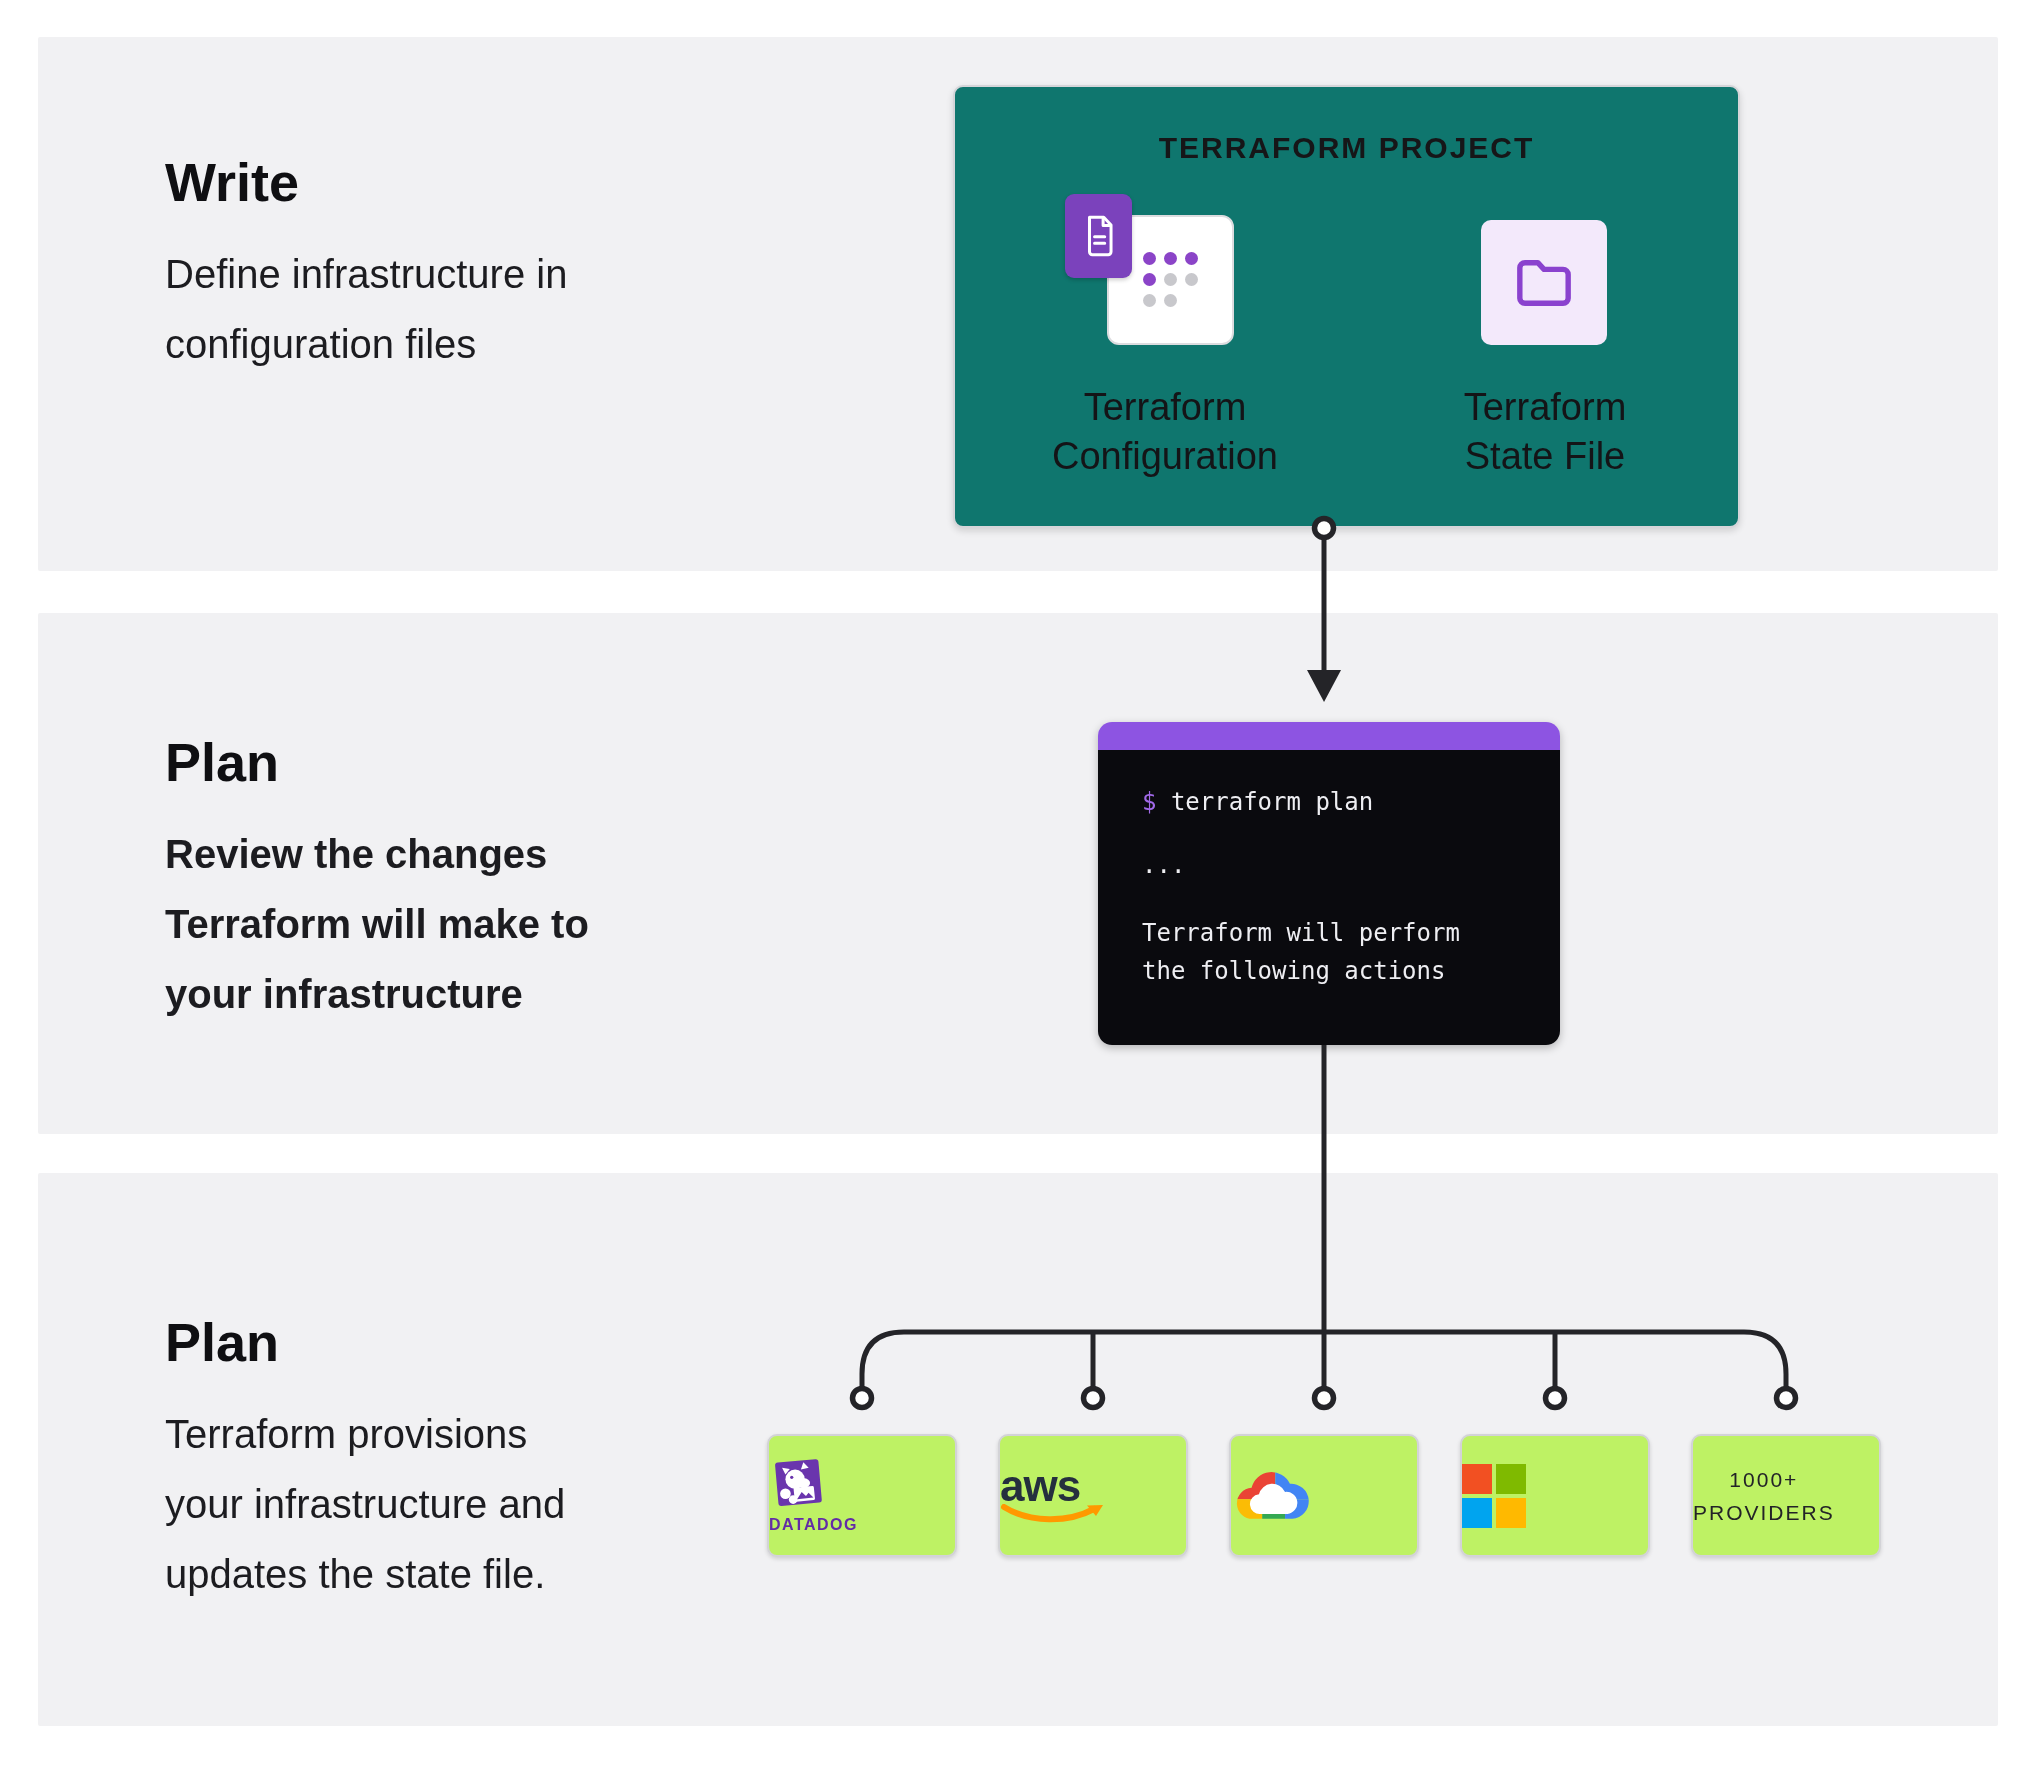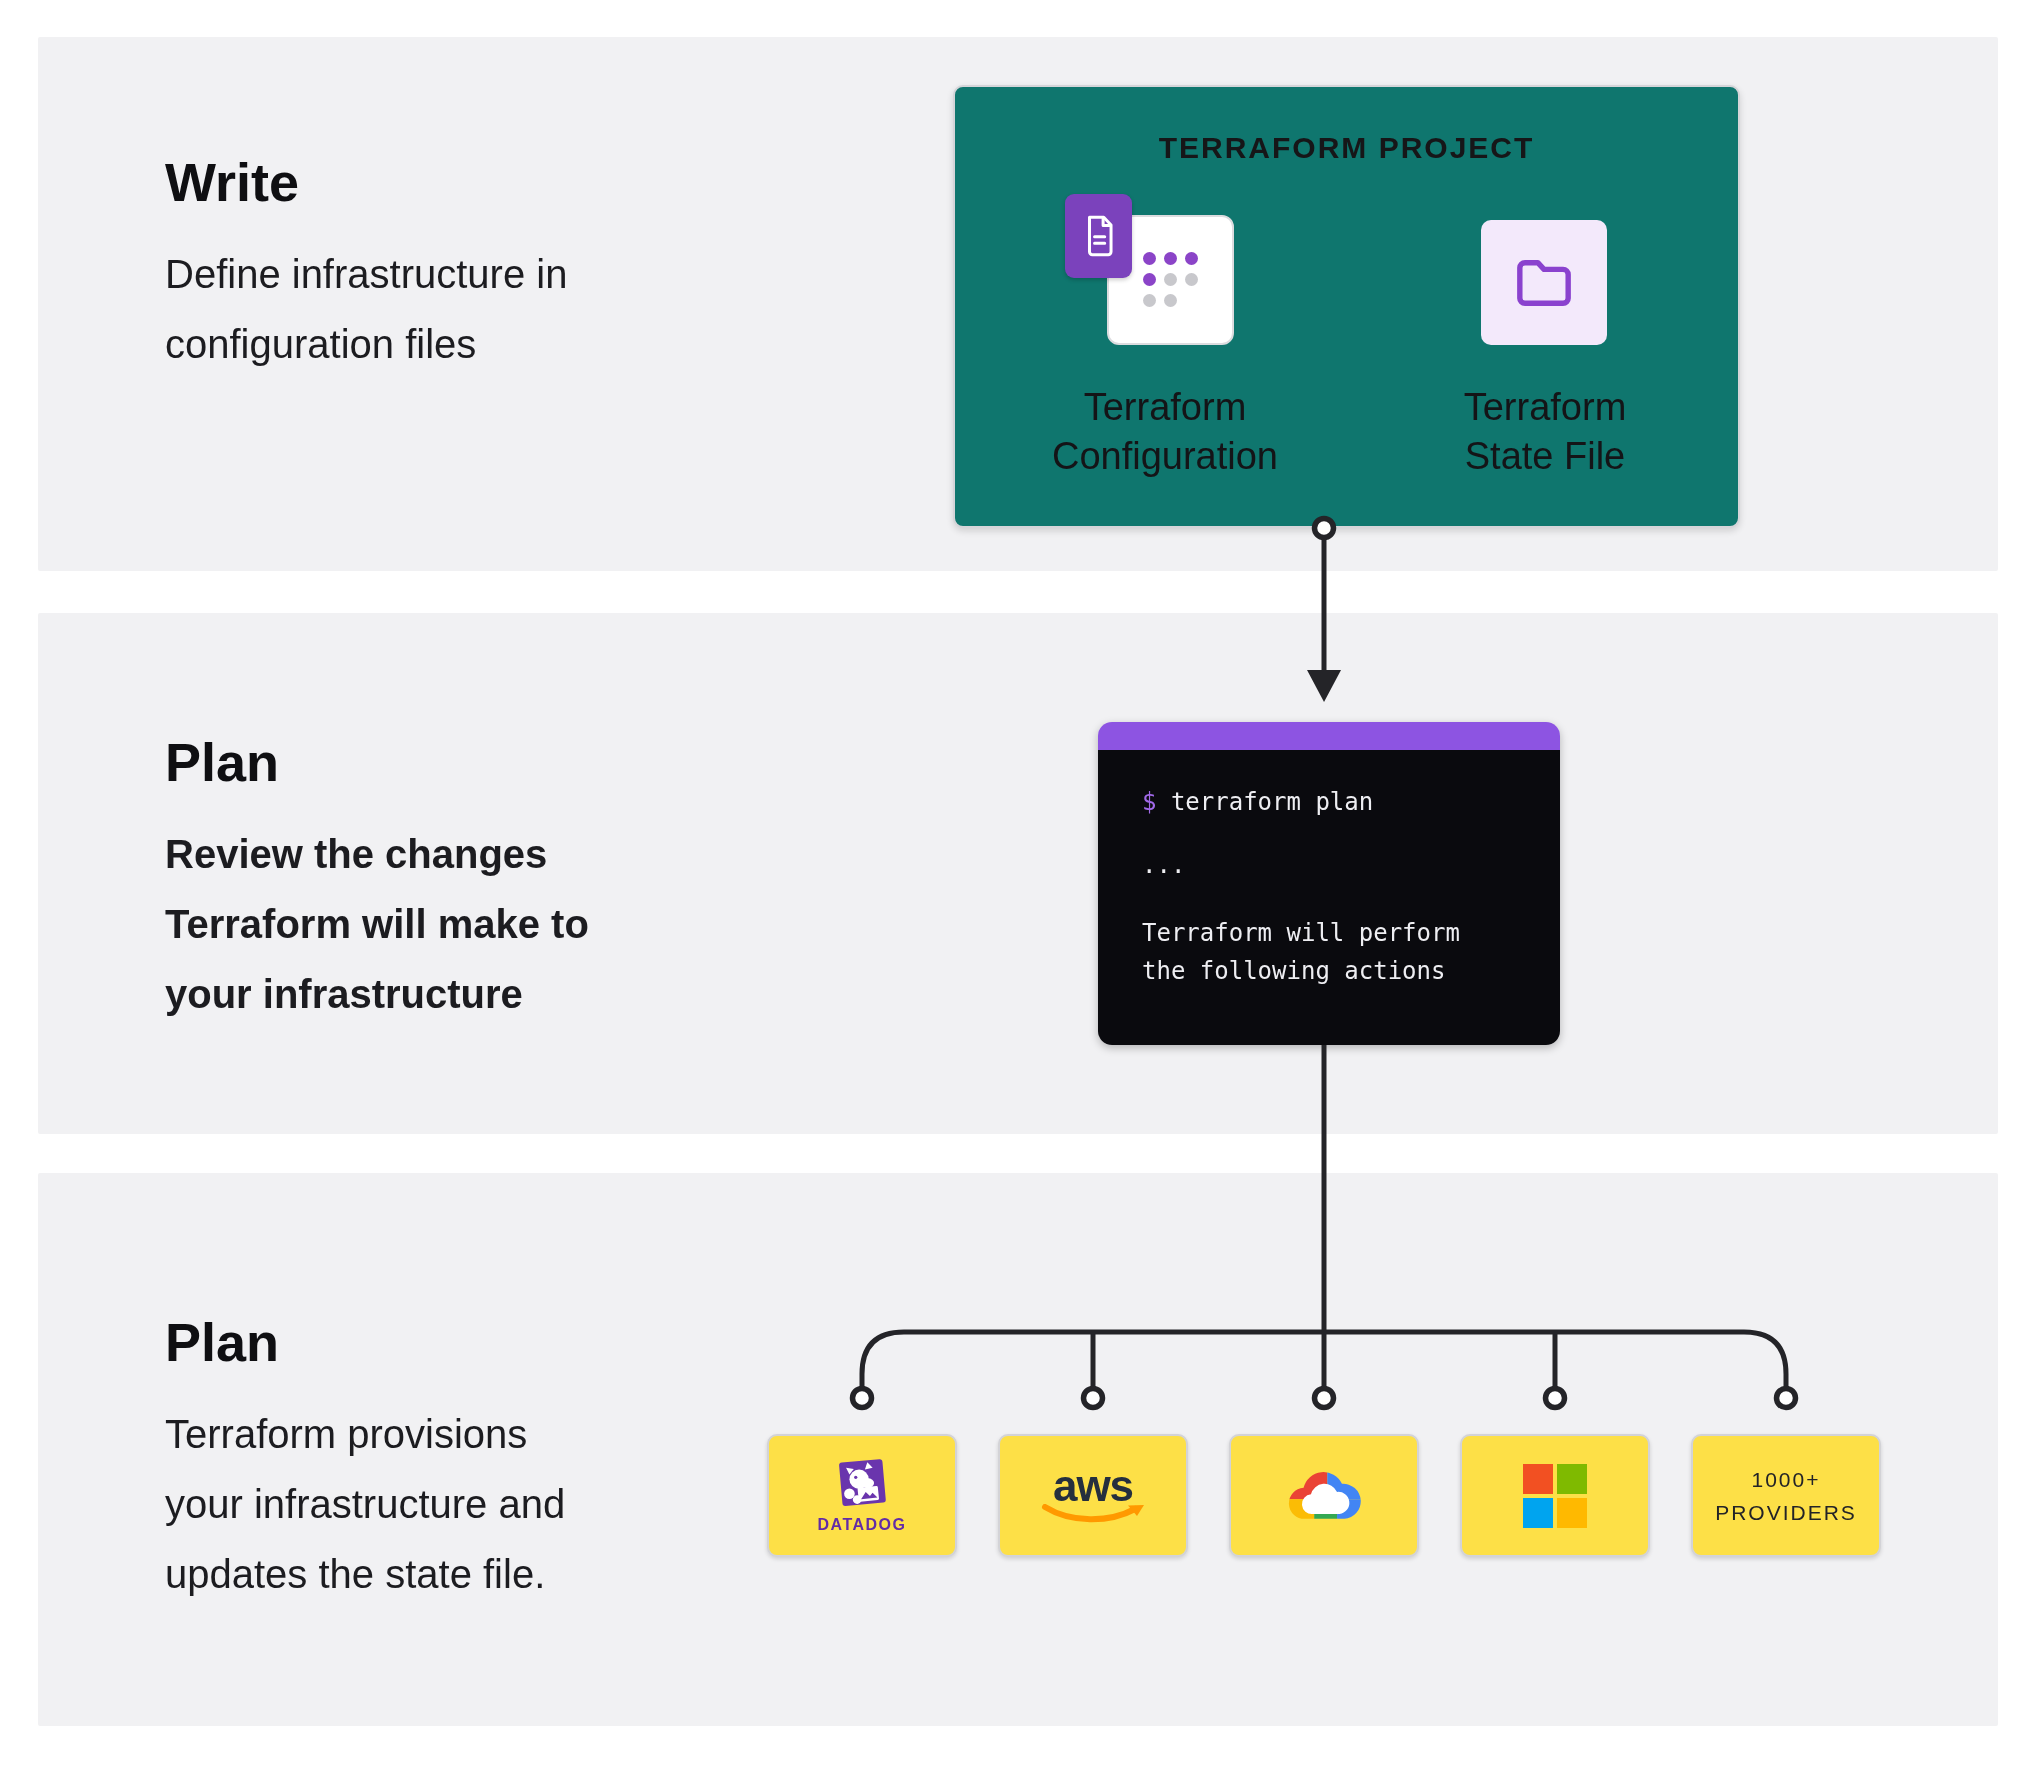--- a/index.html
+++ b/index.html
@@ -54,24 +54,24 @@
              font-size:24px;line-height:28px;color:#eeeef2;white-space:pre-line;}
   .tl1{top:38px;}
   .tl2{top:101px;}
   .tl3{top:164px;line-height:38px;}
   .prompt{color:#a169e8;}
 
   
   .connector-svg{position:absolute;left:0;top:0;width:2038px;height:1773px;pointer-events:none;}
 
   
-  .provider-card{position:absolute;top:1434px;width:190px;height:123px;background:#fde047;
+  .provider-card{position:absolute;top:1434px;width:190px;height:123px;background:#bef264;
                  border:2px solid #d3d3d7;border-radius:10px;box-sizing:border-box;
                  box-shadow:0 2px 4px rgba(0,0,0,.14);display:flex;flex-direction:column;
-                 align-items:center;justify-content:center;}
+                 align-items:flex-start;justify-content:center;}
   .pc1{left:767px;} .pc2{left:998px;} .pc3{left:1229px;} .pc4{left:1460px;} .pc5{left:1691px;}
   .dd-wordmark{font-size:16px;font-weight:700;letter-spacing:1.5px;color:#632ca6;margin-top:1px;}
   .aws-wordmark{font-size:44px;line-height:40px;font-weight:700;letter-spacing:-1px;color:#252f3e;}
   .providers-label{font-size:21px;line-height:33px;font-weight:500;letter-spacing:2px;color:#232327;
                    text-align:center;white-space:pre-line;}
 </style>
 </head>
 <body>
 
 <div class="page">

